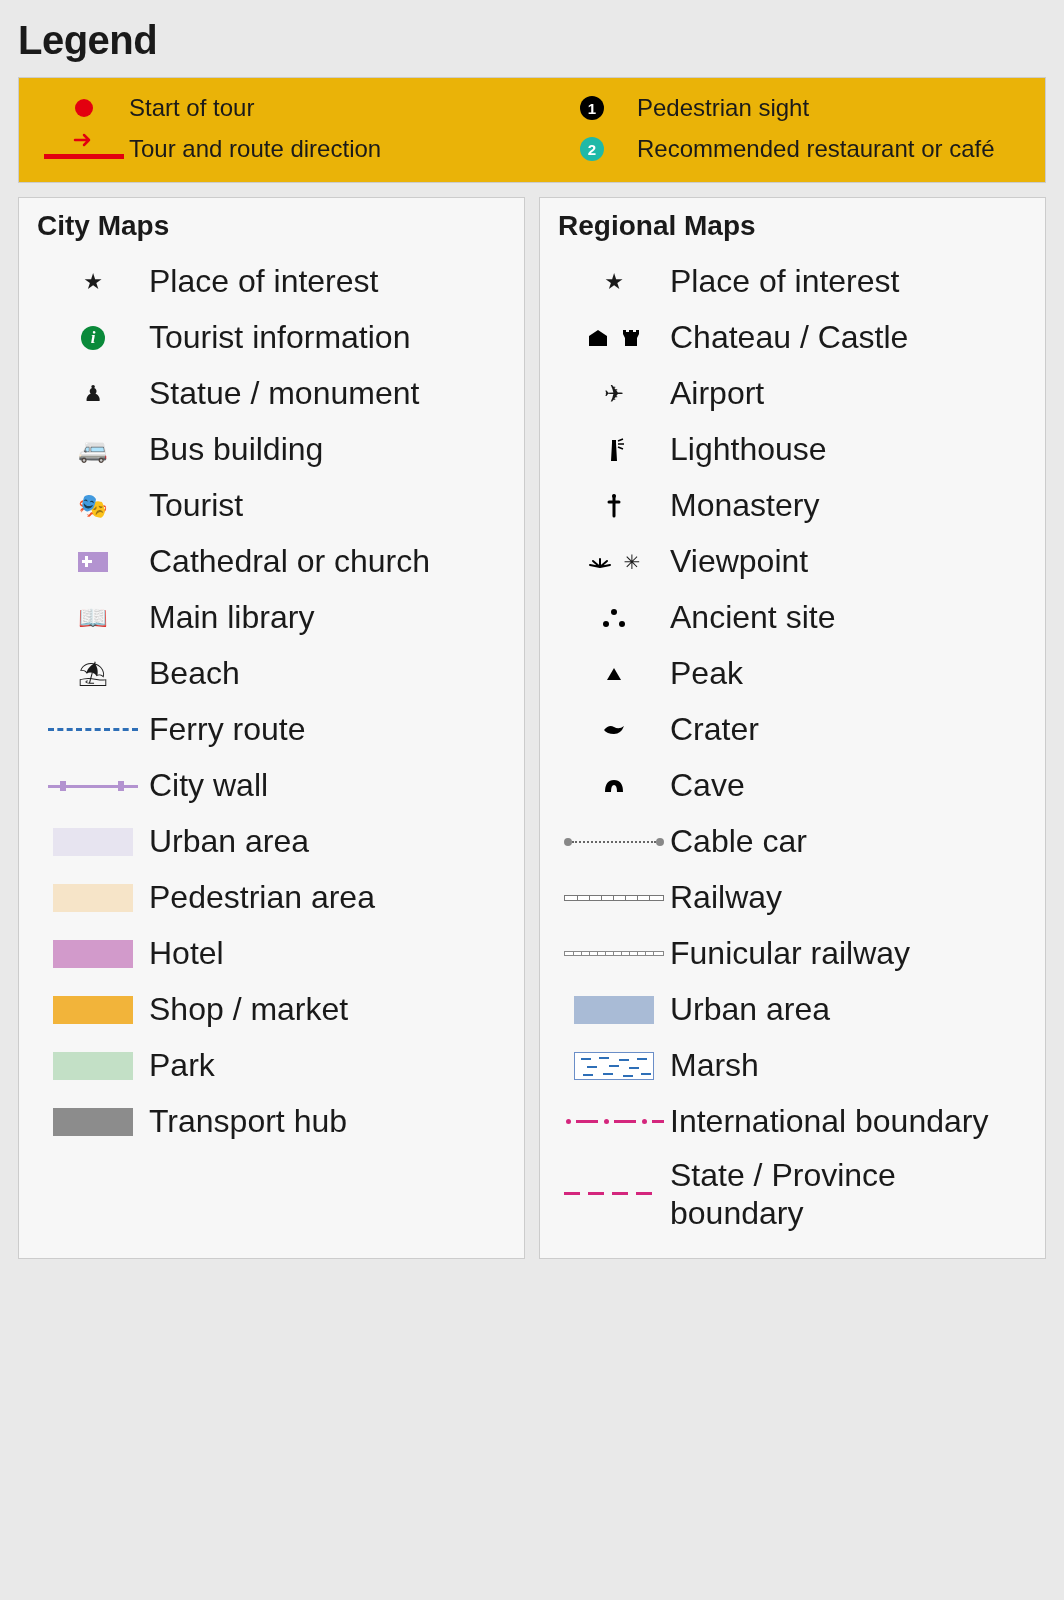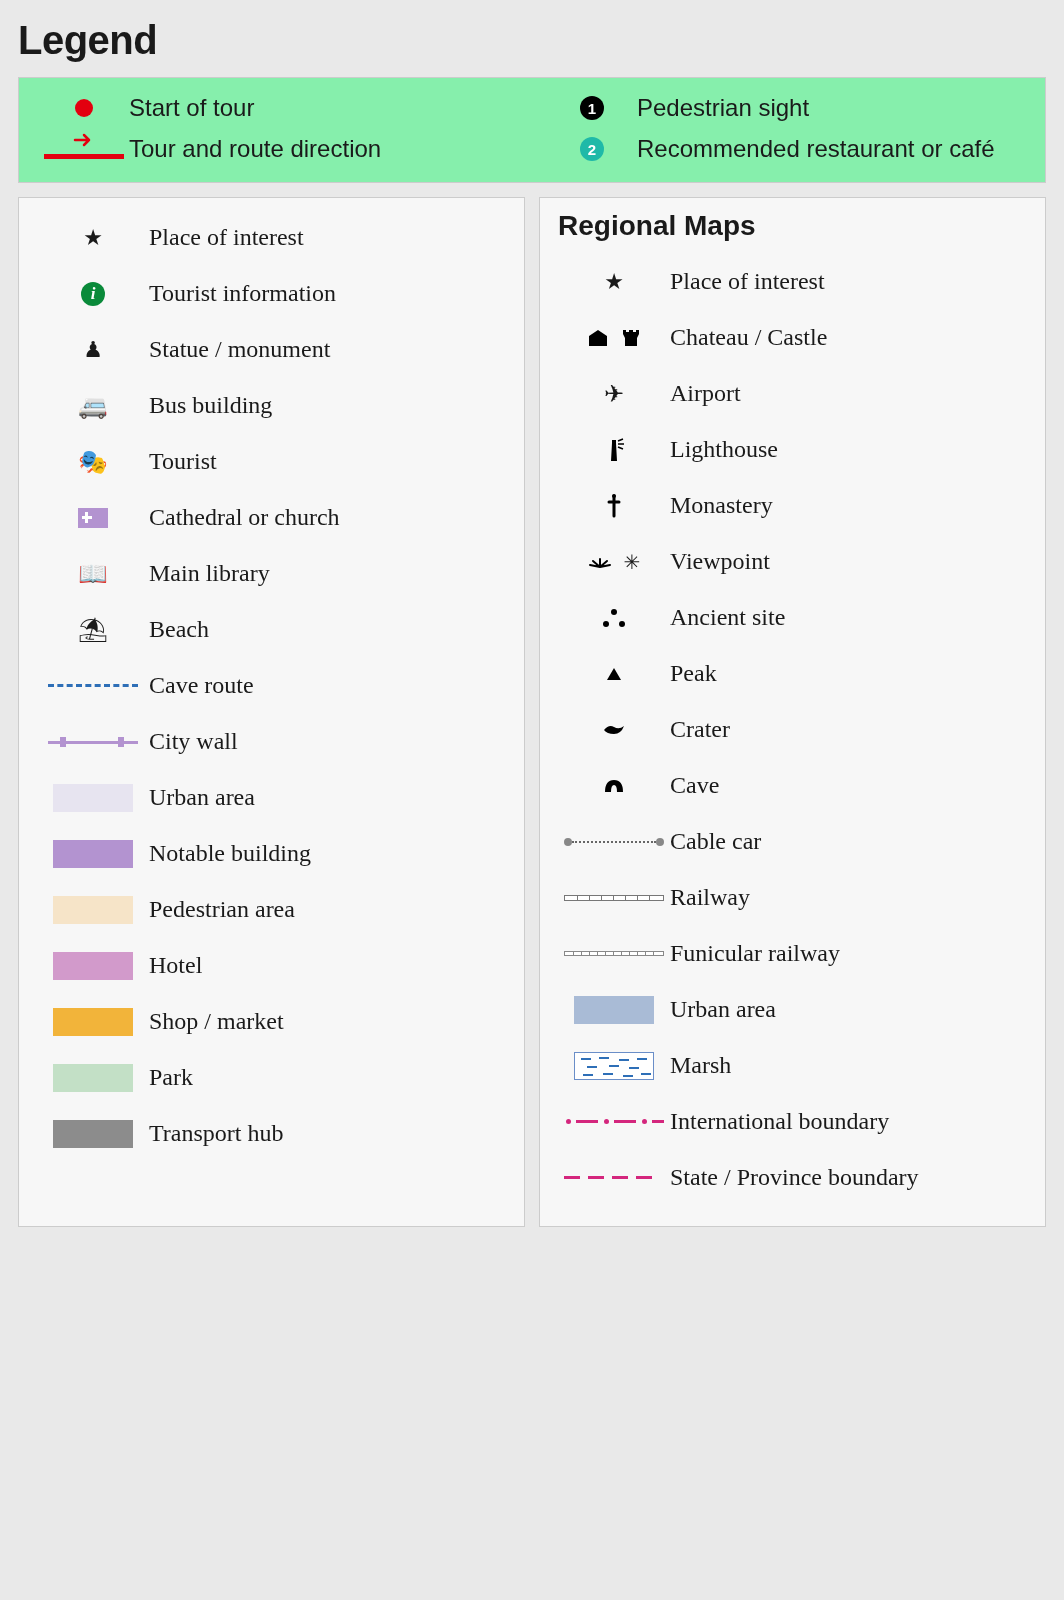--- a/index.html
+++ b/index.html
@@ -11,21 +11,21 @@
     color: #1a1a1a;
     width: 1064px;
   }
   h1.legend-title {
     font-size: 40px;
     font-weight: 700;
     margin: 0 0 14px 0;
     letter-spacing: -0.5px;
   }
   .top-box {
-    background: #86efac;
+    background: #eab308;
     border: 1px solid #ccc;
     padding: 16px 20px 18px 20px;
     display: grid;
     grid-template-columns: 1fr 1fr;
     column-gap: 30px;
     row-gap: 12px;
     margin-bottom: 14px;
   }
   .top-row { display: flex; align-items: center; }
   .top-row .icon-cell { width: 90px; flex: 0 0 90px; display:flex; justify-content:center; align-items:center;}
@@ -37,21 +37,21 @@
     border: 1px solid #ccc;
     padding: 12px 18px 20px 18px;
   }
   .col h2 {
     font-size: 28px;
     font-weight: 700;
     margin: 0 0 12px 0;
   }
   .item { display:flex; align-items:center; min-height: 56px; padding: 6px 0; }
   .item .icon-cell { width: 112px; flex: 0 0 112px; display:flex; justify-content:center; align-items:center; }
-  .item .lbl { font-size: 24px; line-height: 1.2; font-family: Liberation Serif, serif; }
+  .item .lbl { font-size: 32px; line-height: 1.2; }
 
   
   .red-dot { width: 18px; height: 18px; border-radius: 50%; background: #e3000f; }
   .arrow-line { position: relative; width: 80px; height: 28px; }
   .arrow-line .bar { position:absolute; bottom:4px; left:0; width:100%; height:5px; background:#e3000f; }
   .arrow-line svg { position:absolute; top:-2px; left:50%; transform:translateX(-50%); }
   .num-circle { width: 24px; height:24px; border-radius:50%; color:#fff; font-size:15px; font-weight:700; display:flex; align-items:center; justify-content:center; }
   .num-black { background:#000; }
   .num-teal { background:#1fb9a8; }
 
@@ -134,20 +134,21 @@
   <div class="top-row">
     <div class="icon-cell">
         <div class="num-circle num-teal">2</div>
       </div>
     <div class="lbl">Recommended restaurant or café</div>
   </div>
 </div>
 
 <div class="columns">
   <div class="col">
+    <h2>City Maps</h2>
     <div id="city-list">
         <div class="item">
           <div class="icon-cell">
             <span class="star">★</span>
           </div>
           <div class="lbl">Place of interest</div>
         </div>
         <div class="item">
           <div class="icon-cell">
             <div class="info-circle">i</div>
@@ -187,43 +188,37 @@
         <div class="item">
           <div class="icon-cell">
             <span class="glyph">⛱</span>
           </div>
           <div class="lbl">Beach</div>
         </div>
         <div class="item">
           <div class="icon-cell">
             <div class="ferry-line"></div>
           </div>
-          <div class="lbl">Cave route</div>
+          <div class="lbl">Ferry route</div>
         </div>
         <div class="item">
           <div class="icon-cell">
             <div class="city-wall">
               <div class="l"></div>
               <div class="n" style="left:12px"></div>
               <div class="n" style="left:70px"></div>
             </div>
           </div>
           <div class="lbl">City wall</div>
         </div>
         <div class="item">
           <div class="icon-cell">
             <div class="swatch sw-urban-city"></div>
           </div>
           <div class="lbl">Urban area</div>
-        </div>
-        <div class="item">
-          <div class="icon-cell">
-            <div class="swatch sw-notable"></div>
-          </div>
-          <div class="lbl">Notable building</div>
         </div>
         <div class="item">
           <div class="icon-cell">
             <div class="swatch sw-ped"></div>
           </div>
           <div class="lbl">Pedestrian area</div>
         </div>
         <div class="item">
           <div class="icon-cell">
             <div class="swatch sw-hotel"></div>

